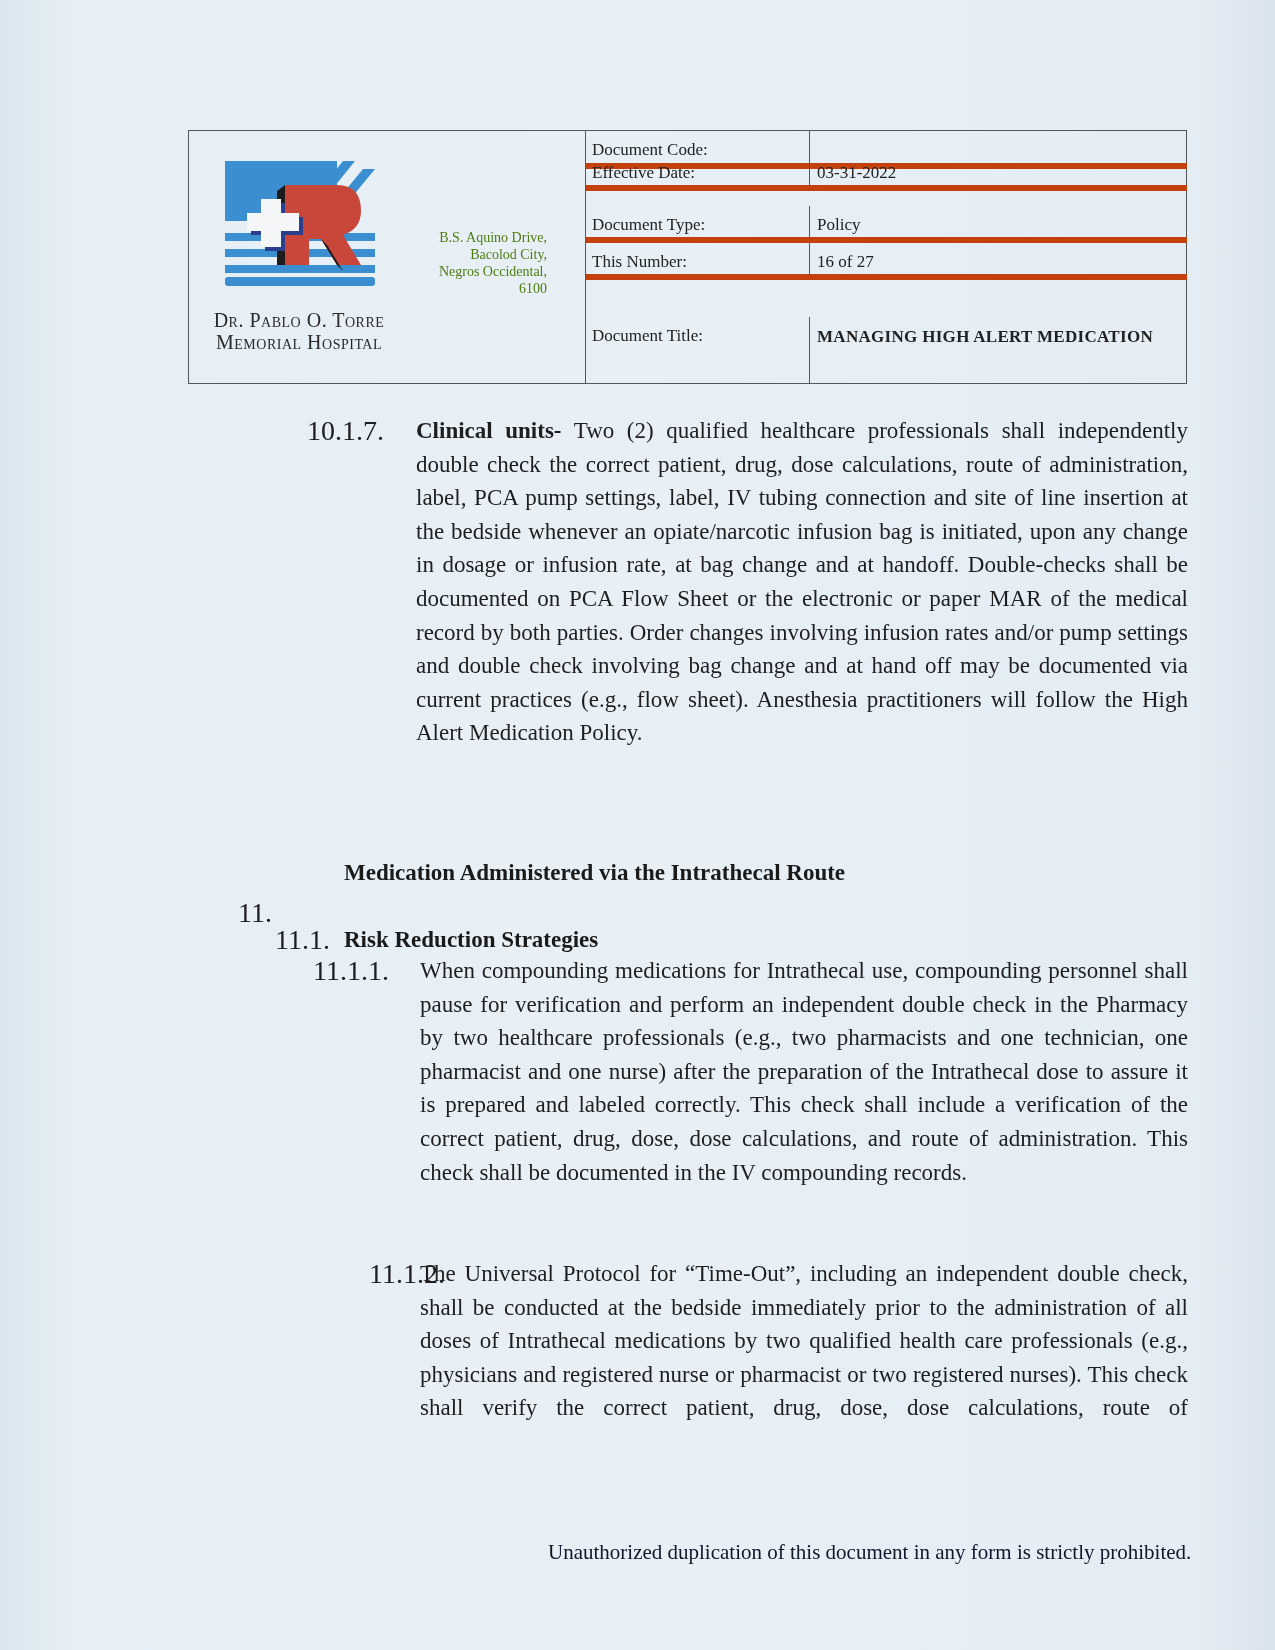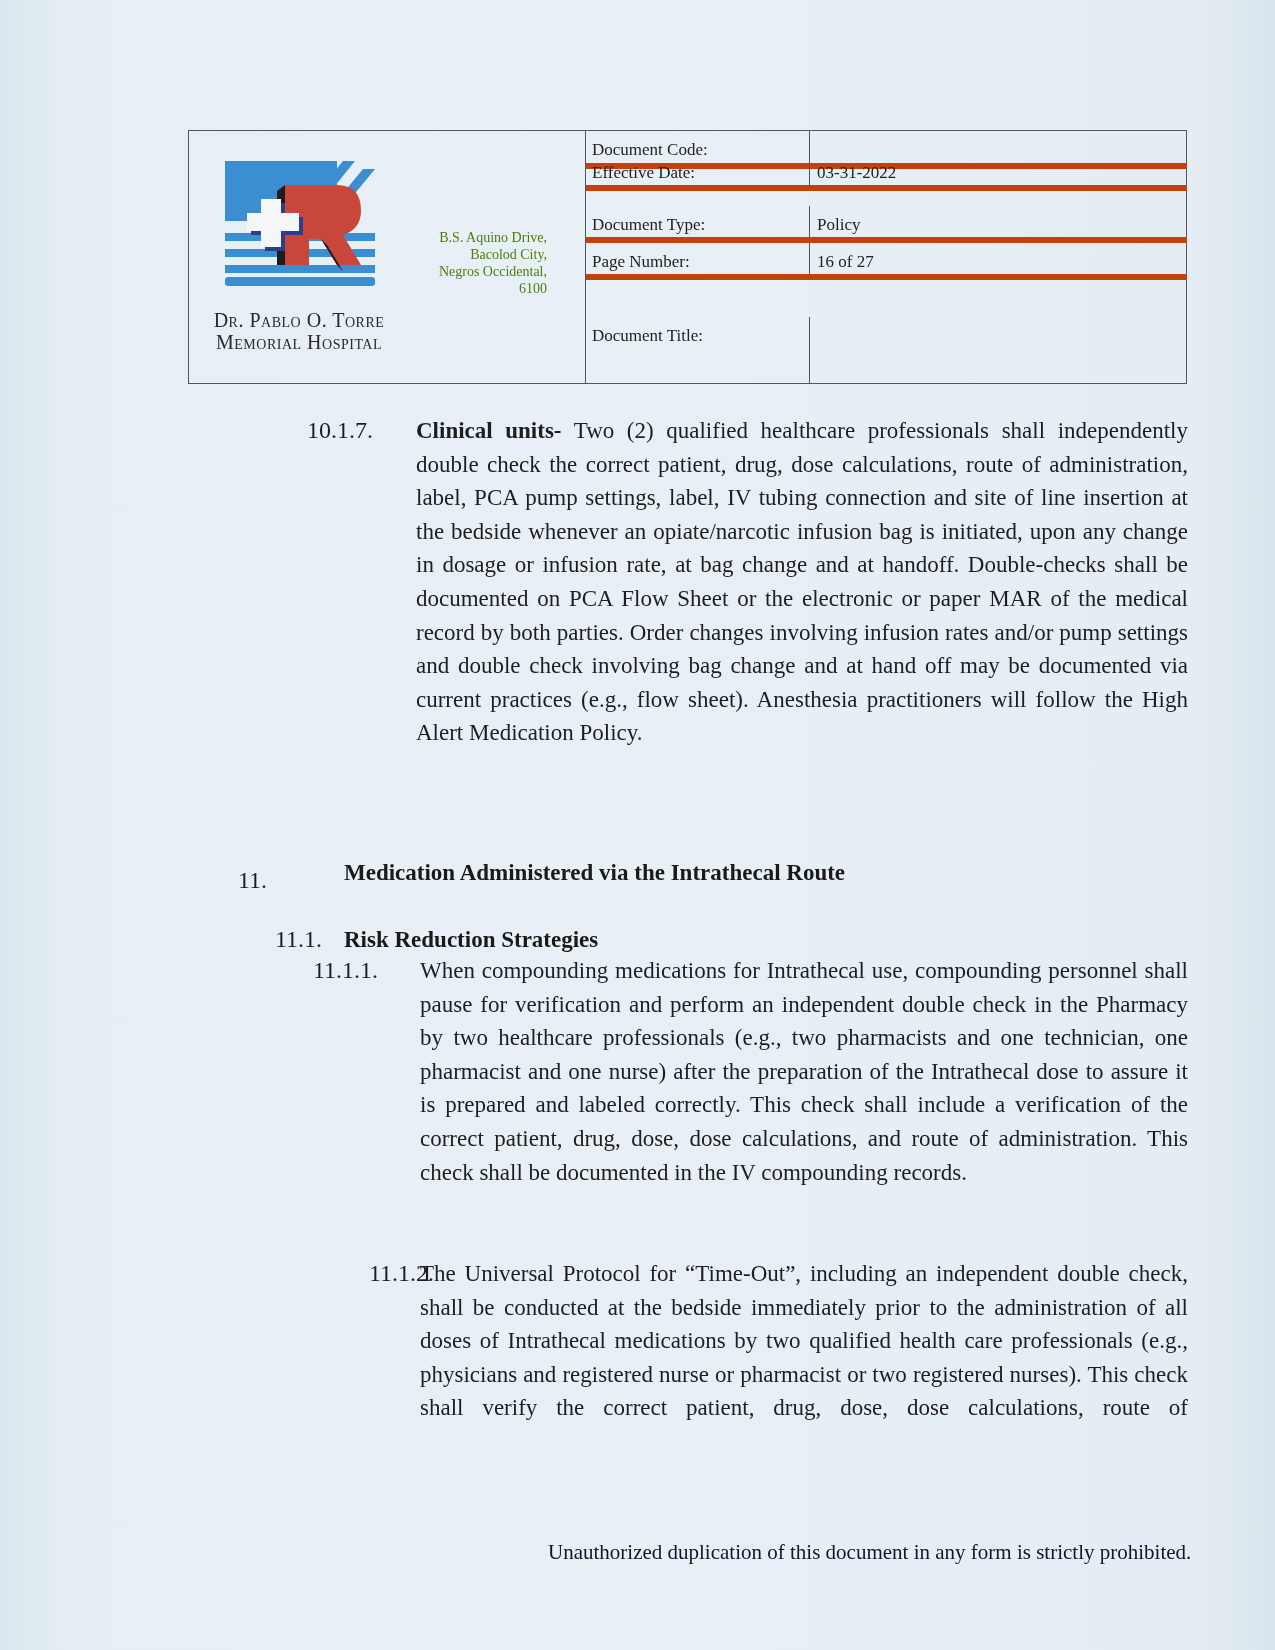--- a/index.html
+++ b/index.html
@@ -66,21 +66,21 @@
 
   
   .para {
     position: absolute;
     font-size: 23px; line-height: 33.6px;
     text-align: justify;
     color: #1e1e20;
   }
   .num {
     position: absolute;
-    font-size: 24px; line-height: 33.6px; color: #1e1e20;
+    font-size: 28px; line-height: 33.6px; color: #1e1e20;
   }
   .heading {
     position: absolute; font-size: 23px; font-weight: bold; color: #1a1a1a;
   }
   .footer {
     position: absolute; left: 548px; top: 1540px;
     font-size: 21px; color: #0f172a;
   }
 </style>
 </head>
@@ -127,33 +127,34 @@
     </div>
     <div class="meta-row" style="top:23px;height:37px;">
       <div class="meta-label">Effective Date:</div>
       <div class="meta-value">03-31-2022</div>
     </div>
     <div class="meta-row" style="top:75px;height:37px;">
       <div class="meta-label">Document Type:</div>
       <div class="meta-value">Policy</div>
     </div>
     <div class="meta-row" style="top:112px;height:37px;">
-      <div class="meta-label">Page Number:</div>
+      <div class="meta-label">This Number:</div>
       <div class="meta-value">16 of 27</div>
     </div>
     <div class="meta-row" style="top:186px;height:66px;">
       <div class="meta-label">Document Title:</div>
+      <div class="meta-value bold">MANAGING HIGH ALERT MEDICATION</div>
     </div>
   </div>
 </div>
 
 <div class="num" style="left:307px;top:414px;">10.1.7.</div>
 <div class="para" style="left:416px;top:414px;width:772px;"><b>Clinical units-</b><span> Two (2) qualified healthcare professionals shall independently double check the correct patient, drug, dose calculations, route of administration, label, PCA pump settings, label, IV tubing connection and site of line insertion at the bedside whenever an opiate/narcotic infusion bag is initiated, upon any change in dosage or infusion rate, at bag change and at handoff. Double-checks shall be documented on PCA Flow Sheet or the electronic or paper MAR of the medical record by both parties. Order changes involving infusion rates and/or pump settings and double check involving bag change and at hand off may be documented via current practices (e.g., flow sheet). Anesthesia practitioners will follow the High Alert Medication Policy.</span></div>
 
-<div class="num" style="left:238px;top:864px;">11.</div>
+<div class="num" style="left:238px;top:896px;">11.</div>
 <div class="heading" style="left:344px;top:856px;line-height:33px;">Medication Administered via the Intrathecal Route</div>
 
 <div class="num" style="left:275px;top:923px;">11.1.</div>
 <div class="heading" style="left:344px;top:923px;line-height:33px;">Risk Reduction Strategies</div>
 
 <div class="num" style="left:313px;top:954px;">11.1.1.</div>
 <div class="para" style="left:420px;top:954px;width:768px;">When compounding medications for Intrathecal use, compounding personnel shall pause for verification and perform an independent double check in the Pharmacy by two healthcare professionals (e.g., two pharmacists and one technician, one pharmacist and one nurse) after the preparation of the Intrathecal dose to assure it is prepared and labeled correctly. This check shall include a verification of the correct patient, drug, dose, dose calculations, and route of administration. This check shall be documented in the IV compounding records.</div>
 
 <div class="num" style="left:329px;top:1257px;margin-left:40px;">11.1.2.</div>
 <div class="para" style="left:420px;top:1257px;width:768px;text-align-last:justify;">The Universal Protocol for “Time-Out”, including an independent double check, shall be conducted at the bedside immediately prior to the administration of all doses of Intrathecal medications by two qualified health care professionals (e.g., physicians and registered nurse or pharmacist or two registered nurses). This check shall verify the correct patient, drug, dose, dose calculations, route of</div>

